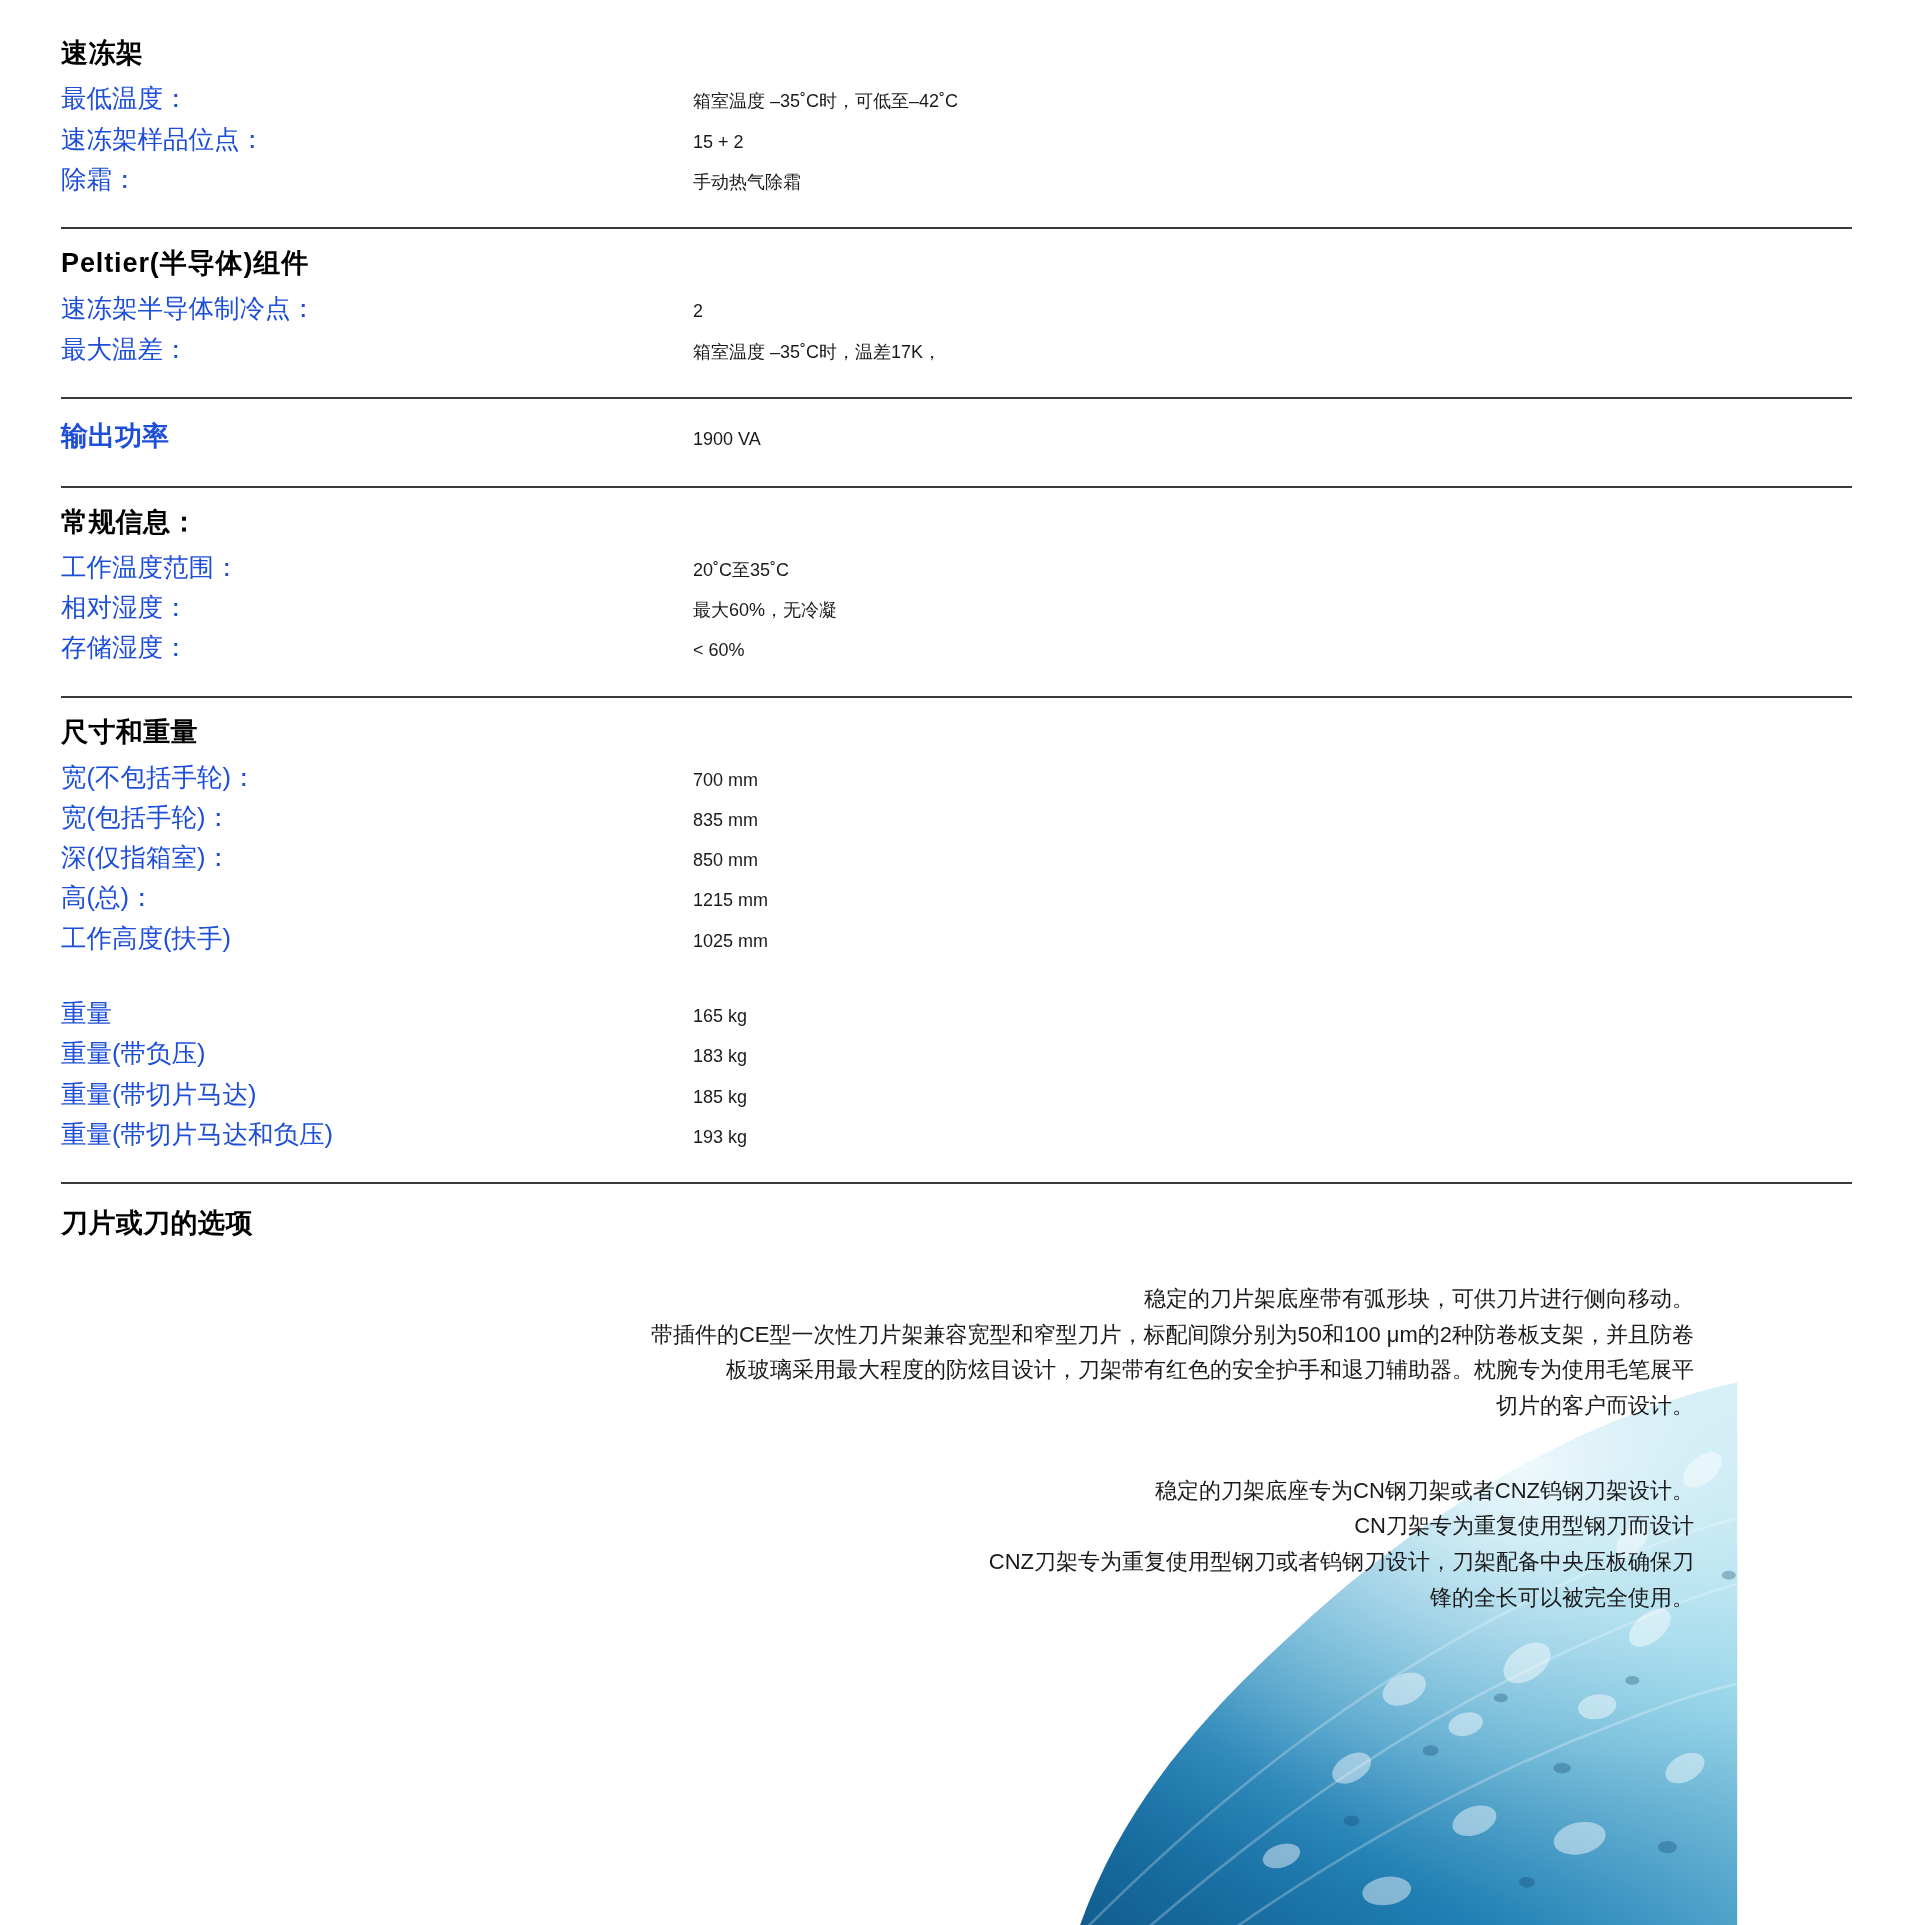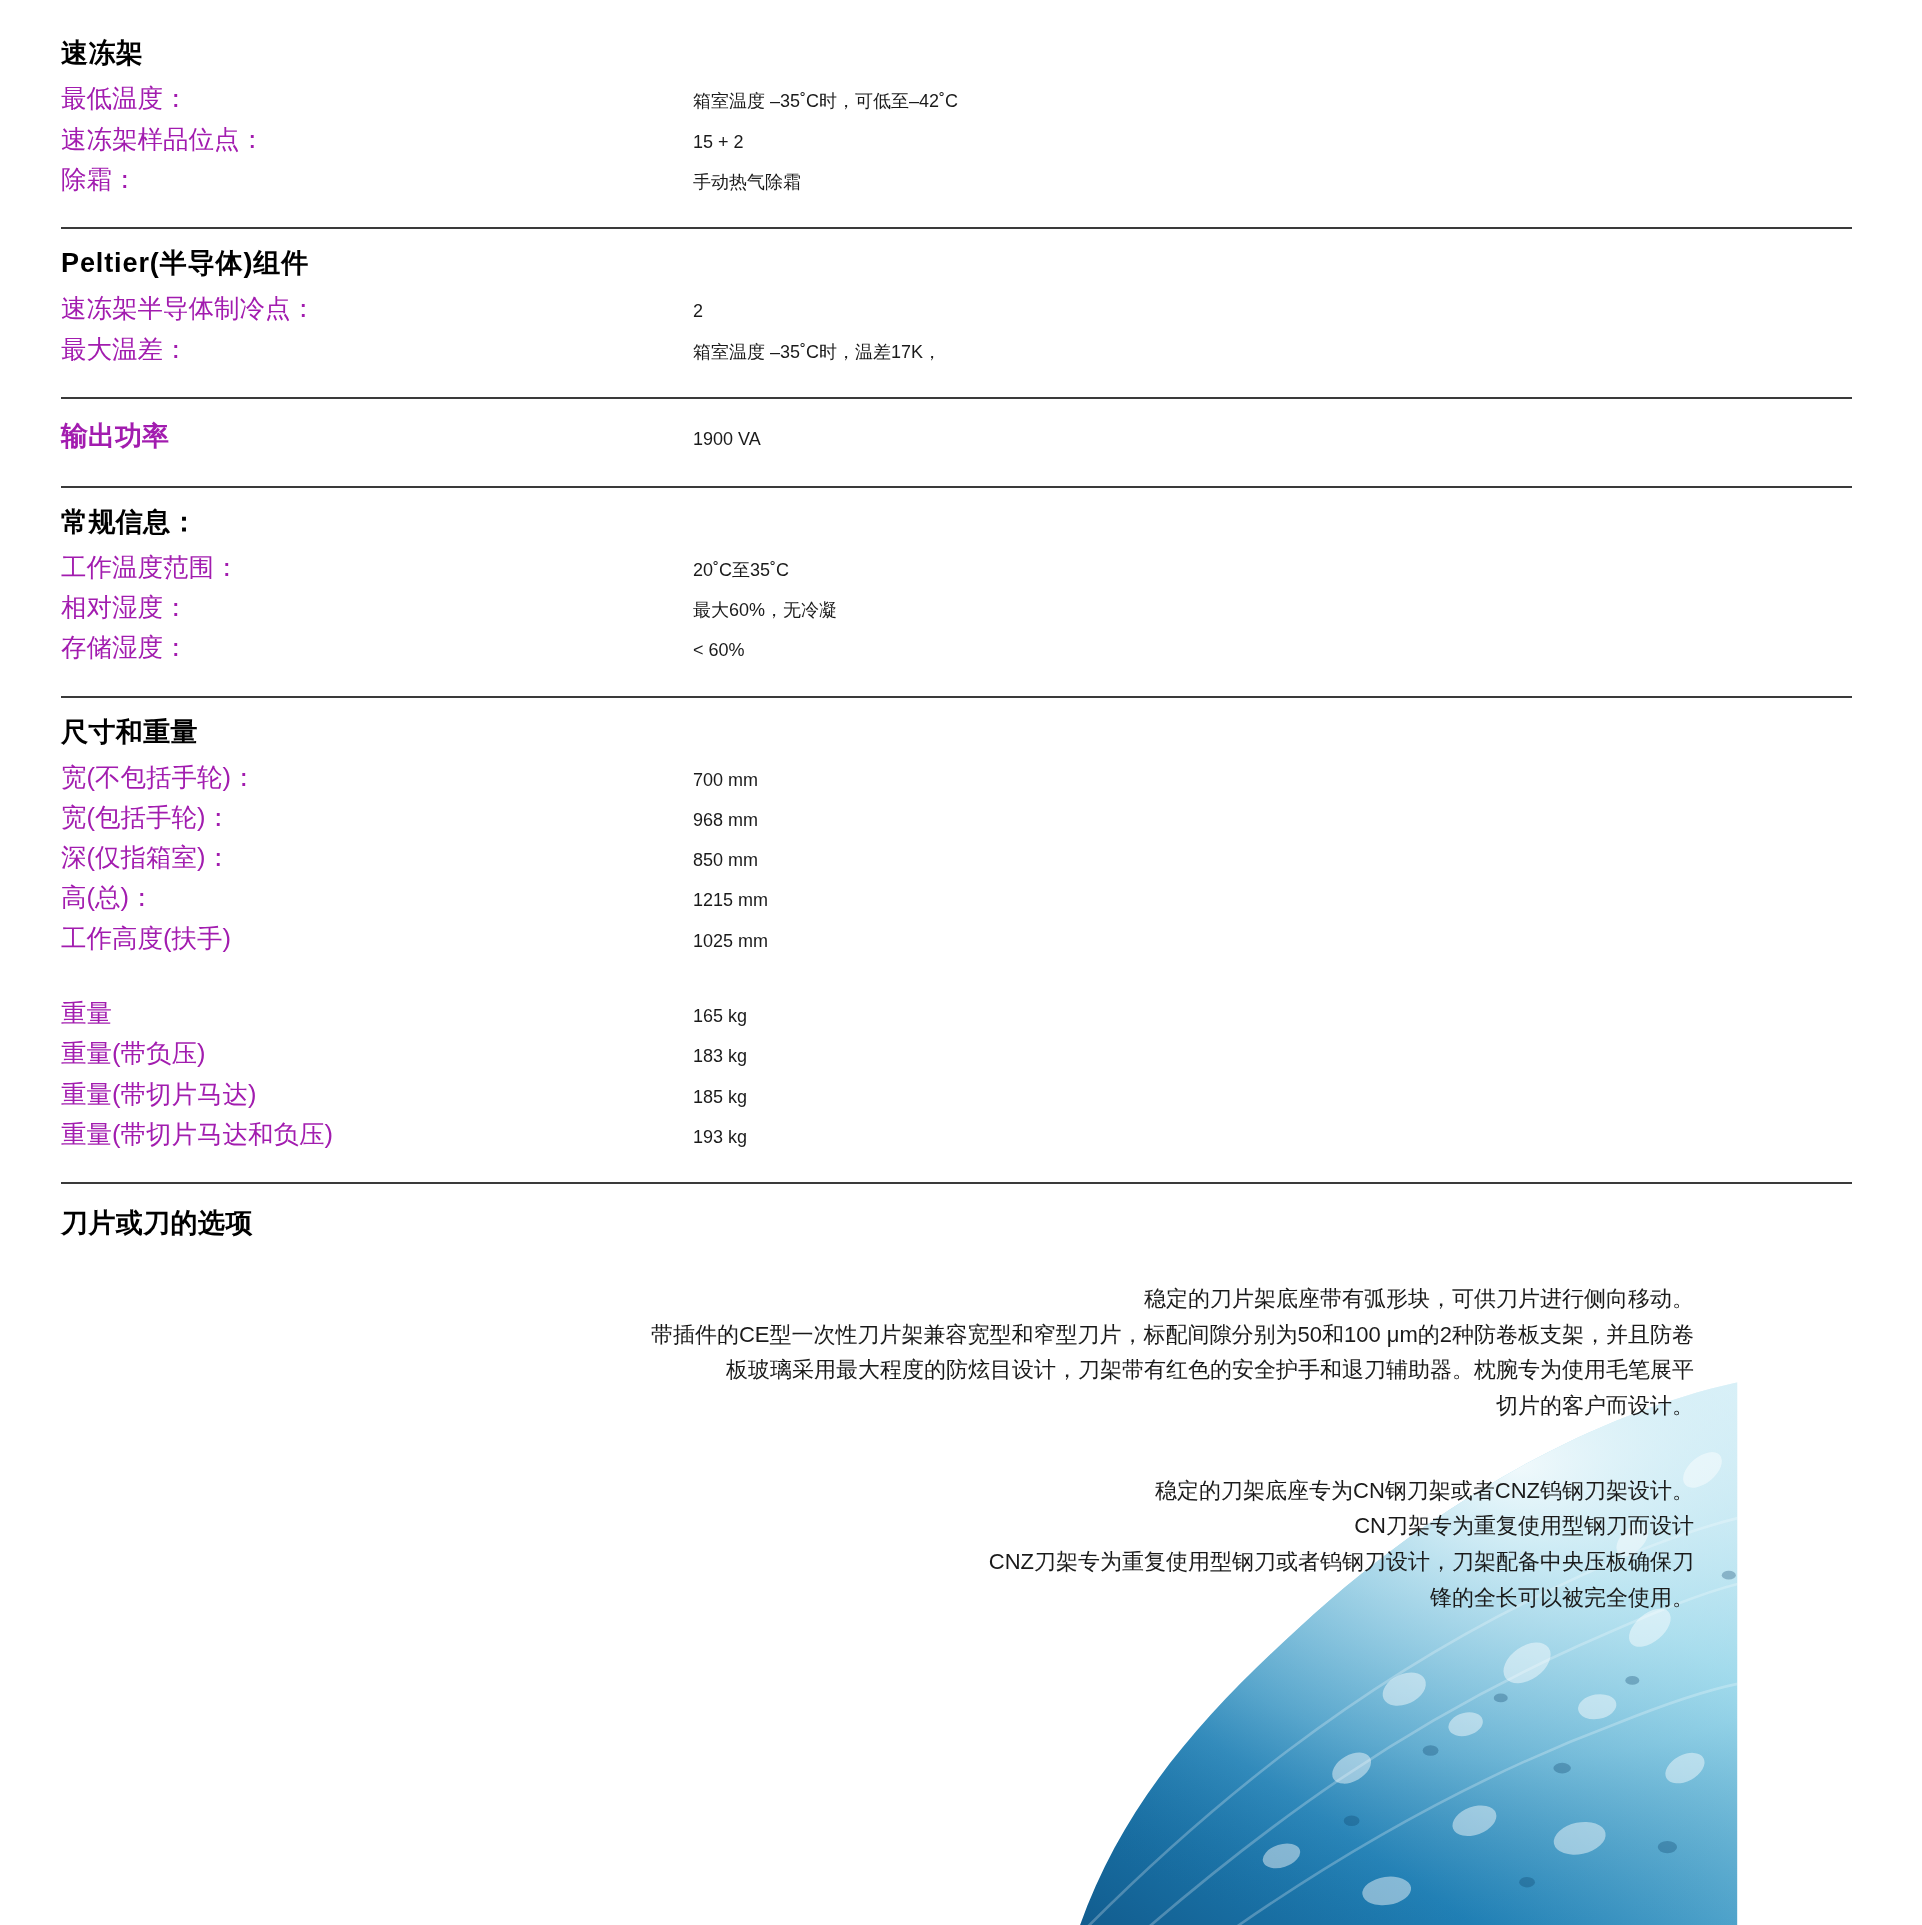--- a/index.html
+++ b/index.html
@@ -66,21 +66,21 @@
 
   .row {
     display: flex;
     align-items: baseline;
     line-height: 1.58;
   }
   .row .lbl {
     width: 632px;
     flex: 0 0 632px;
     font-size: 25.5px;
-    color: #a21caf;
+    color: #1d4ed8;
   }
   .row .val {
     font-size: 18px;
     color: #1a1a1a;
     white-space: pre;
   }
 
   .spacer-sm { height: 16px; }
   .spacer-md { height: 35px; }
 
@@ -217,21 +217,21 @@
     </div>
 
     <div class="section">
       <div class="sec-title">尺寸和重量</div>
       <div class="row">
         <div class="lbl">宽(不包括手轮)：</div>
         <div class="val">700 mm</div>
       </div>
       <div class="row">
         <div class="lbl">宽(包括手轮)：</div>
-        <div class="val">968 mm</div>
+        <div class="val">835 mm</div>
       </div>
       <div class="row">
         <div class="lbl">深(仅指箱室)：</div>
         <div class="val">850 mm</div>
       </div>
       <div class="row">
         <div class="lbl">高(总)：</div>
         <div class="val">1215 mm</div>
       </div>
       <div class="row">

